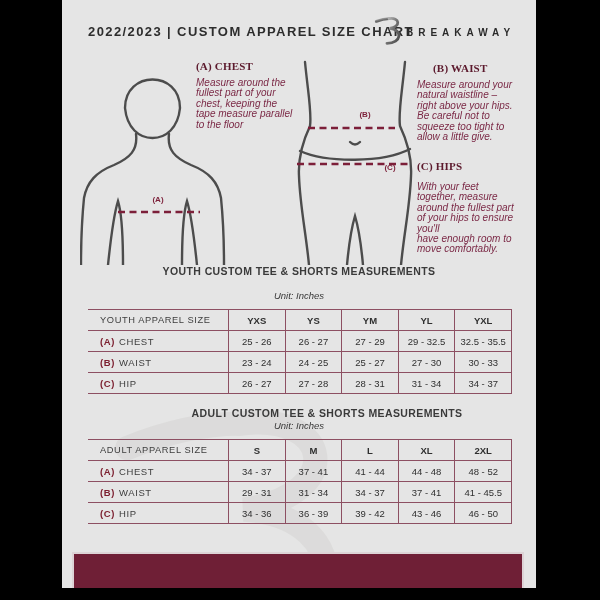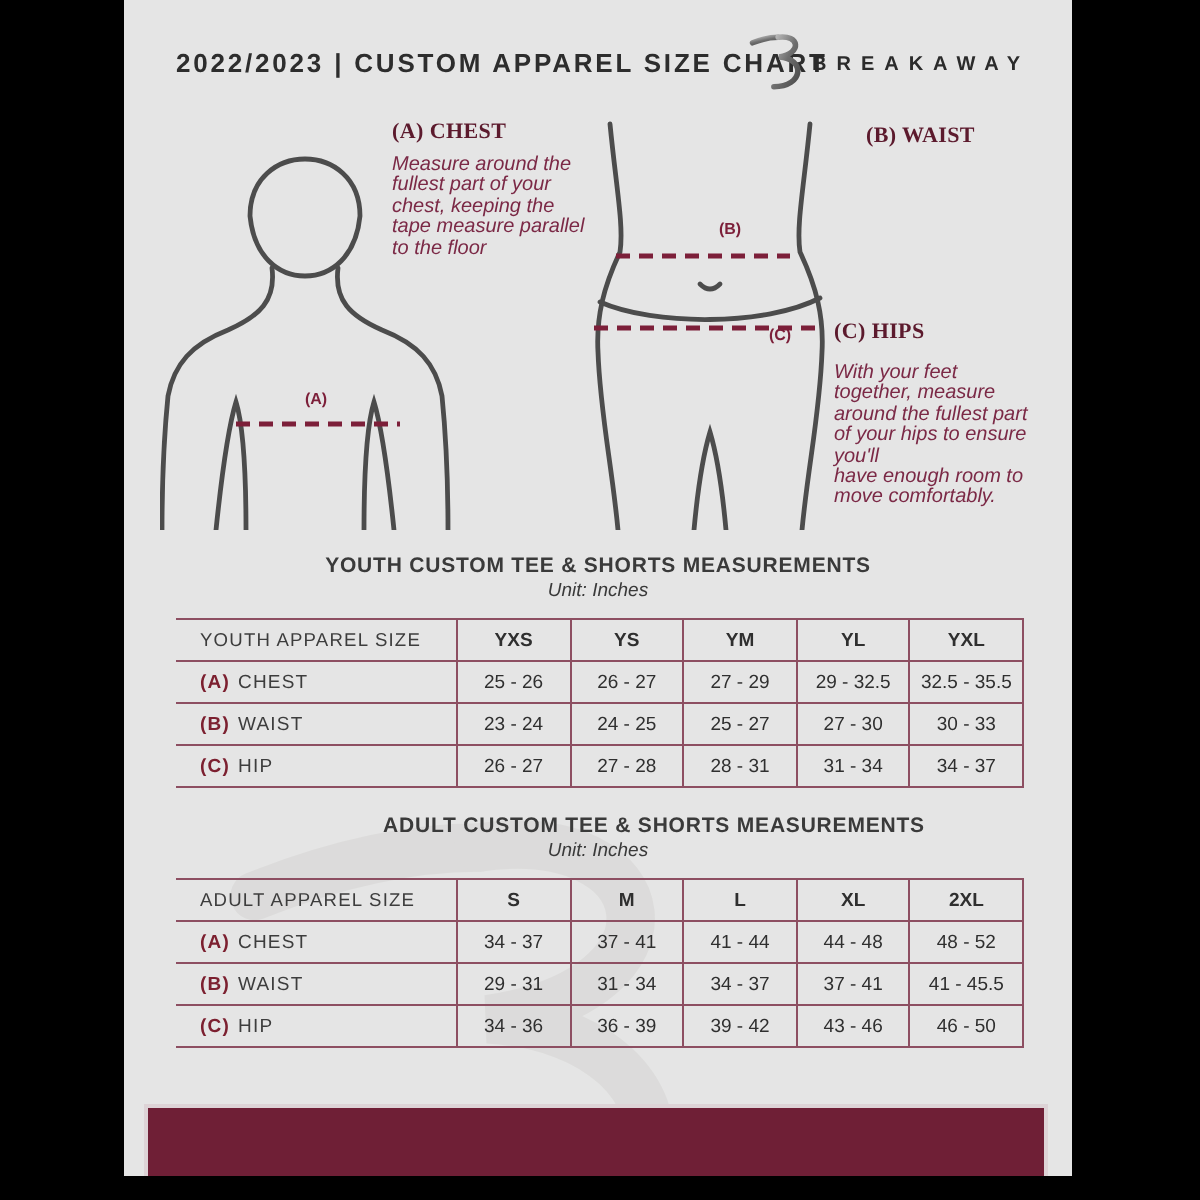--- a/index.html
+++ b/index.html
@@ -98,20 +98,26 @@
         <path d="M 55 207 C 57 185 60 168 63 158 C 66 168 69 185 71 207"></path>
       </g>
       <line x1="16" y1="70" x2="103" y2="70" stroke="#7c1f39" stroke-width="2.4" stroke-dasharray="7 4.5"></line>
       <line x1="5" y1="106" x2="118" y2="106" stroke="#7c1f39" stroke-width="2.4" stroke-dasharray="7 4.5"></line>
     </svg>
   </span>
   <div class="abs marker" style="left:291px;top:110px;">(B)</div>
   <div class="abs marker" style="left:316px;top:163px;">(C)</div>
 
   <div class="abs g-head" style="left:355px;top:62px;padding-left:16px;">(B) WAIST</div>
+  <div class="abs g-body" style="left:355px;top:80px;width:115px;">Measure around your
+natural waistline –
+right above your hips.
+Be careful not to
+squeeze too tight to
+allow a little give.</div>
 
   <div class="abs g-head" style="left:355px;top:160px;">(C) HIPS</div>
   <div class="abs g-body" style="left:355px;top:182px;width:118px;">With your feet
 together, measure
 around the fullest part
 of your hips to ensure
 you'll
 have enough room to
 move comfortably.</div>
 
@@ -119,21 +125,21 @@
     <svg width="280" height="280" viewBox="0 0 26 30">
       <g fill="none" stroke="#d2d1cf" stroke-width="2.6" stroke-linecap="round">
         <path d="M 2 6 C 7 4 11 3.4 14 3.4"></path>
         <path d="M 14 3.4 C 24 2 25.5 11 14.5 12.6 C 27 13.4 26 26.6 12 26.6"></path>
         <path d="M 1 20.4 L 12.5 20.4"></path>
         <path d="M 5 26.6 L 12 26.6"></path>
       </g>
     </svg>
   </span>
 
-  <div class="abs sec-title" style="top:277px;">YOUTH CUSTOM TEE &amp; SHORTS MEASUREMENTS</div>
+  <div class="abs sec-title" style="top:265px;">YOUTH CUSTOM TEE &amp; SHORTS MEASUREMENTS</div>
   <div class="abs sec-unit" style="top:290px;">Unit: Inches</div>
 
   <div class="abs sizetable" style="top:309px;">
     <div class="trow thead">
       <div class="tc lab">YOUTH APPAREL SIZE</div>
       <div class="tc">YXS</div>
       <div class="tc">YS</div>
       <div class="tc">YM</div>
       <div class="tc">YL</div>
       <div class="tc">YXL</div>

